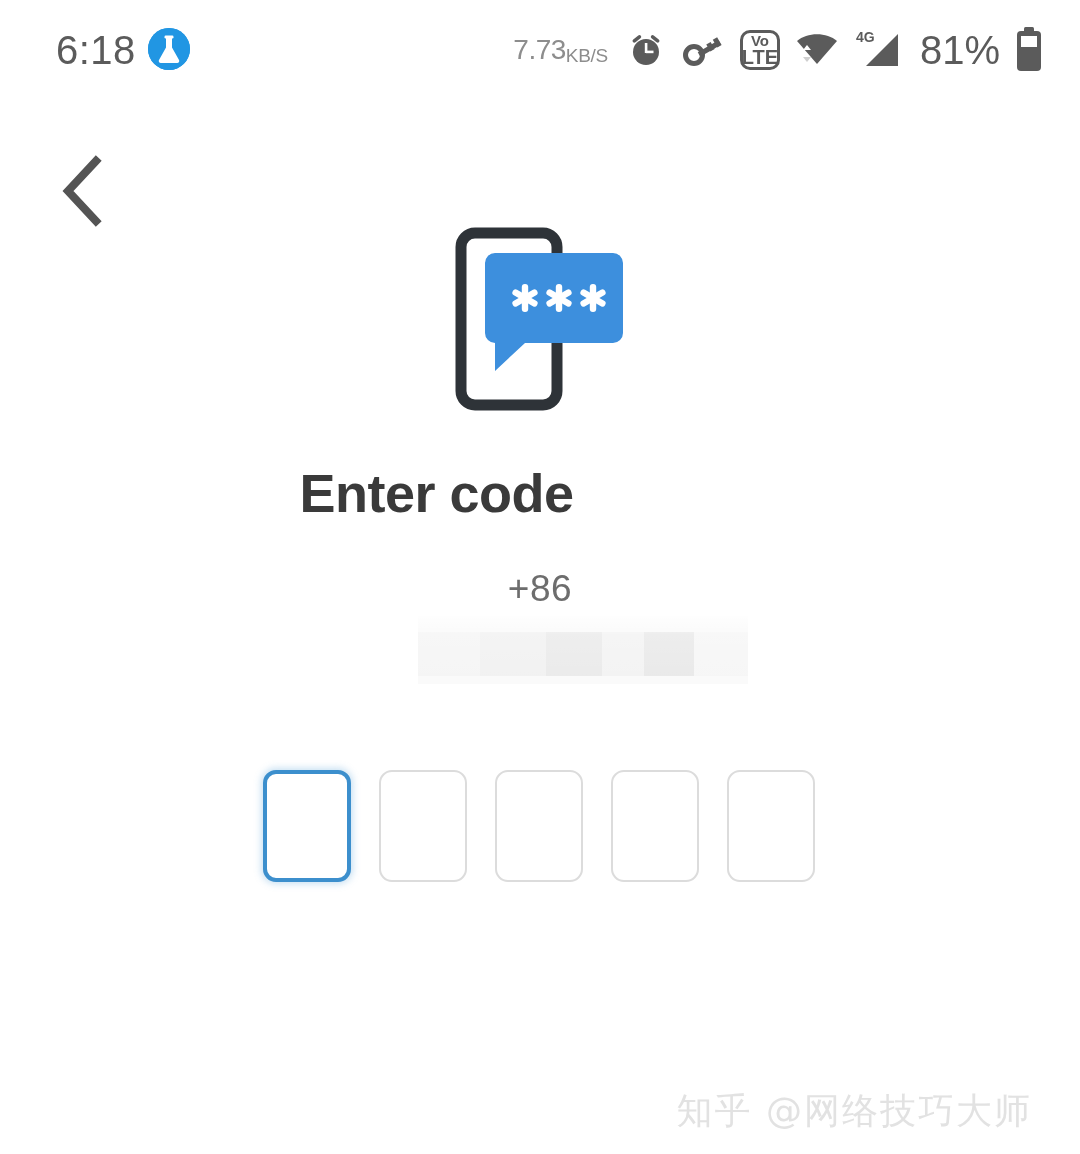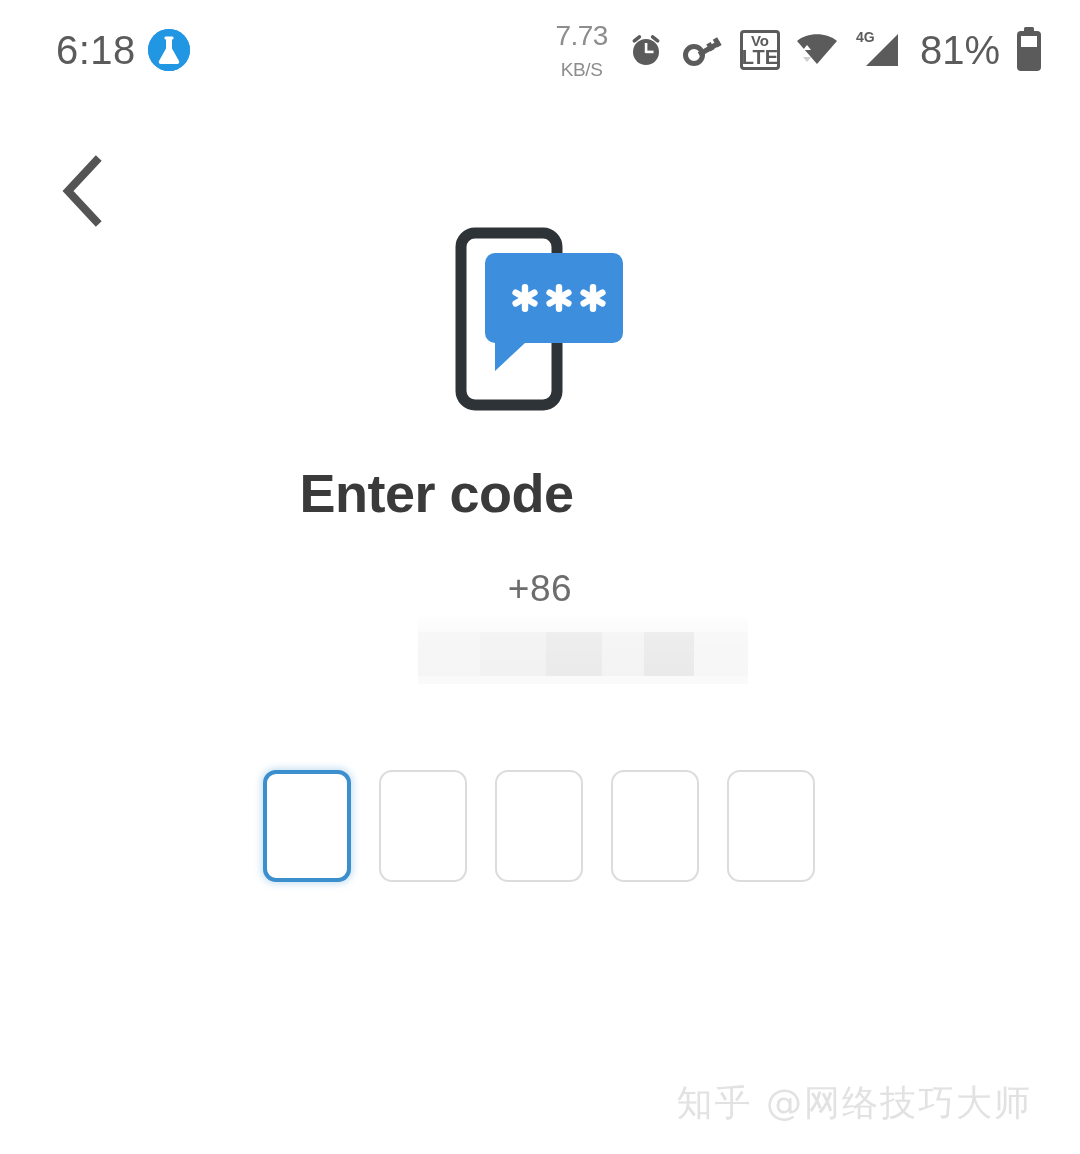--- a/index.html
+++ b/index.html
@@ -23,21 +23,21 @@
     width: 1080px;
     height: 100px;
     display: flex;
     align-items: center;
     justify-content: space-between;
     padding: 0 36px 0 56px;
     box-sizing: border-box;
   }
   .status-left {
     display: flex;
-    align-items: center;
+    align-items: flex-start;
     gap: 12px;
   }
   .status-clock {
     font-size: 40px;
     color: #5b5b5b;
     letter-spacing: 0.5px;
     font-family: "Liberation Sans", sans-serif;
   }
   .flask-badge {
     width: 42px;
@@ -49,35 +49,35 @@
   }
   .flask-badge svg { position: absolute; left: 0; top: 0; }
 
   .status-right {
     display: flex;
     align-items: center;
     gap: 14px;
   }
   .net-speed {
     display: flex;
-    flex-direction: column;
+    flex-direction: row;
     align-items: center;
     line-height: 1;
     color: #8d8d8d;
     margin-right: 2px;
   }
   .net-speed .val { font-size: 28px; letter-spacing: -0.5px; }
   .net-speed .unit { font-size: 19px; margin-top: 10px; letter-spacing: -0.3px; }
 
   .icon-dark { fill: #5b5b5b; display: block; }
 
   .volte-box {
     width: 40px; height: 40px;
     border: 3px solid #5b5b5b;
-    border-radius: 4px;
+    border-radius: 10px;
     box-sizing: border-box;
     display: flex;
     flex-direction: column;
     align-items: center;
     justify-content: center;
     color: #5b5b5b;
     line-height: 0.9;
   }
   .volte-box .vo { font-size: 15px; font-weight: bold; }
   .volte-box .lte { font-size: 20px; font-weight: bold; }
@@ -186,21 +186,21 @@
   }
   .otp-cell.focused {
     border: 4px solid #3c8fcd;
     box-shadow: 0 0 7px 2px rgba(96,166,219,0.35);
   }
 
   
   .watermark {
     position: absolute;
     right: 48px;
-    bottom: 26px;
+    bottom: 18px;
     font-size: 36px;
     color: #e2e2e2;
     letter-spacing: 2px;
     font-family: "DejaVu Sans", sans-serif;
   }
 </style>
 </head>
 <body>
 
 <div class="status-bar">

